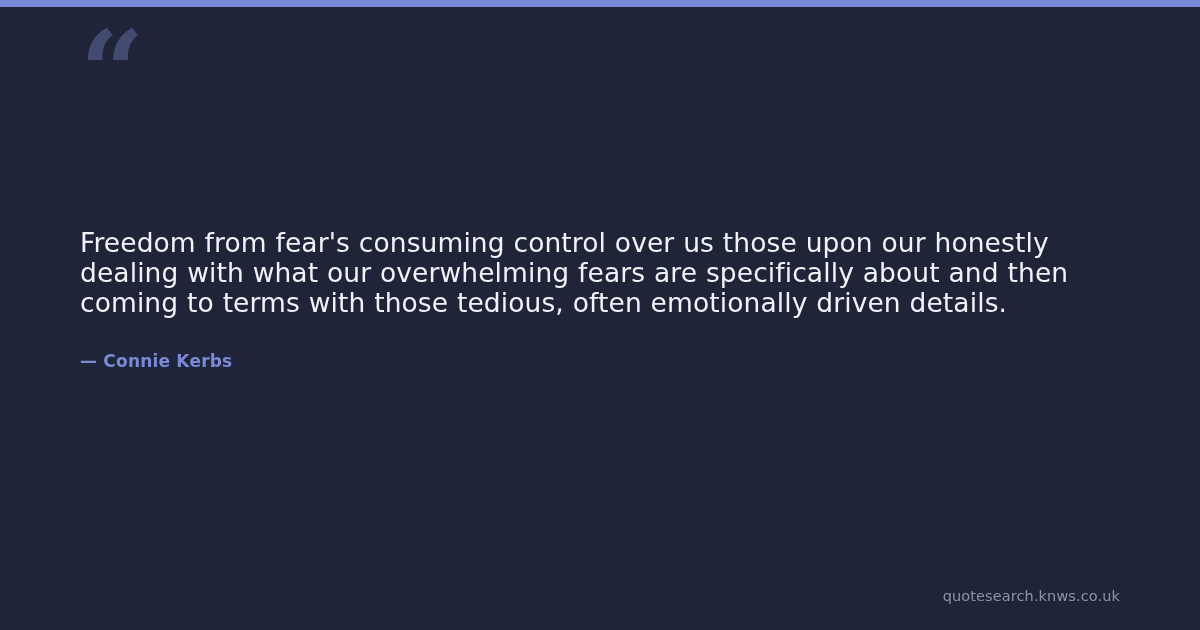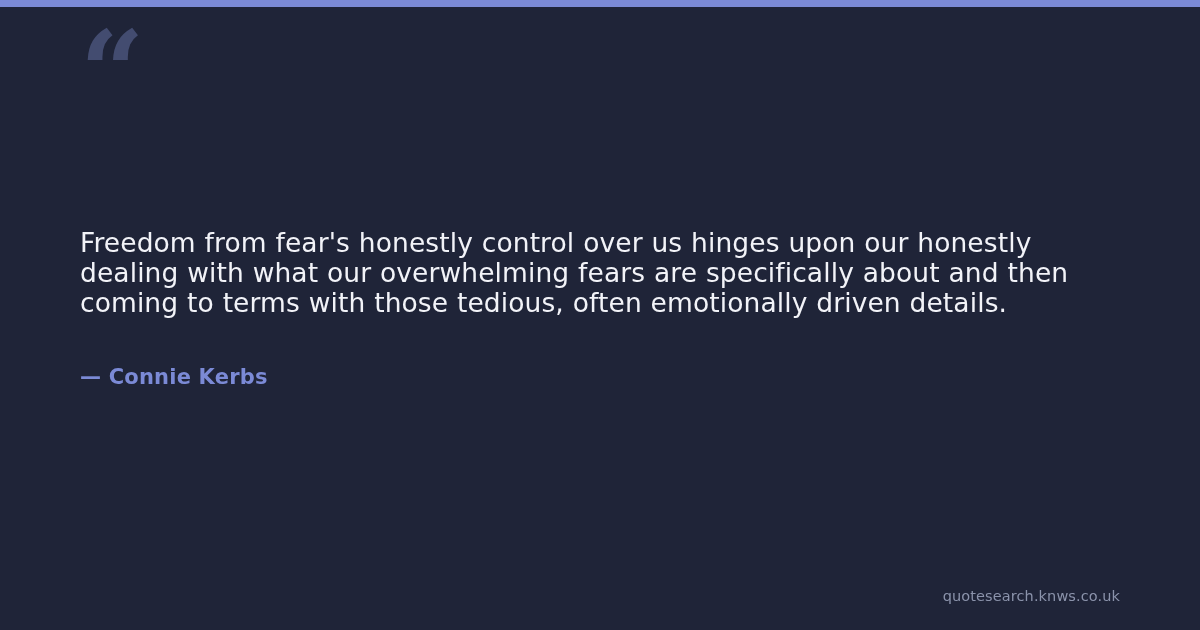--- a/index.html
+++ b/index.html
@@ -62,23 +62,23 @@
   .quote-text {
     color: #f2f3f8;
     font-size: 26.5px;
     font-weight: 400;
     line-height: 30px;
     letter-spacing: 0.1px;
     word-spacing: 0.3px;
   }
 
   .attribution {
-    margin-top: 47px;
+    margin-top: 33px;
     color: #7b8ad6;
-    font-size: 21px;
+    font-size: 17px;
     font-weight: 700;
     line-height: 1.2;
     letter-spacing: 0.2px;
   }
 
   .attribution .dash {
     display: inline;
   }
 
   
@@ -98,21 +98,21 @@
 <body>
 
 <div class="quote-card">
 
   <div class="accent-bar"></div>
 
   <div class="quote-mark">“</div>
 
   <div class="content">
 
-    <div class="quote-text">Freedom from fear's honestly control over us hinges upon our honestly dealing with what our overwhelming fears are specifically about and then coming to terms with those tedious, often emotionally driven details.</div>
+    <div class="quote-text">Freedom from fear's consuming control over us those upon our honestly dealing with what our overwhelming fears are specifically about and then coming to terms with those tedious, often emotionally driven details.</div>
 
     <div class="attribution">
       <span class="dash">—</span>
       <span class="author-name">Connie Kerbs</span>
     </div>
 
   </div>
 
   <div class="watermark">quotesearch.knws.co.uk</div>
 

